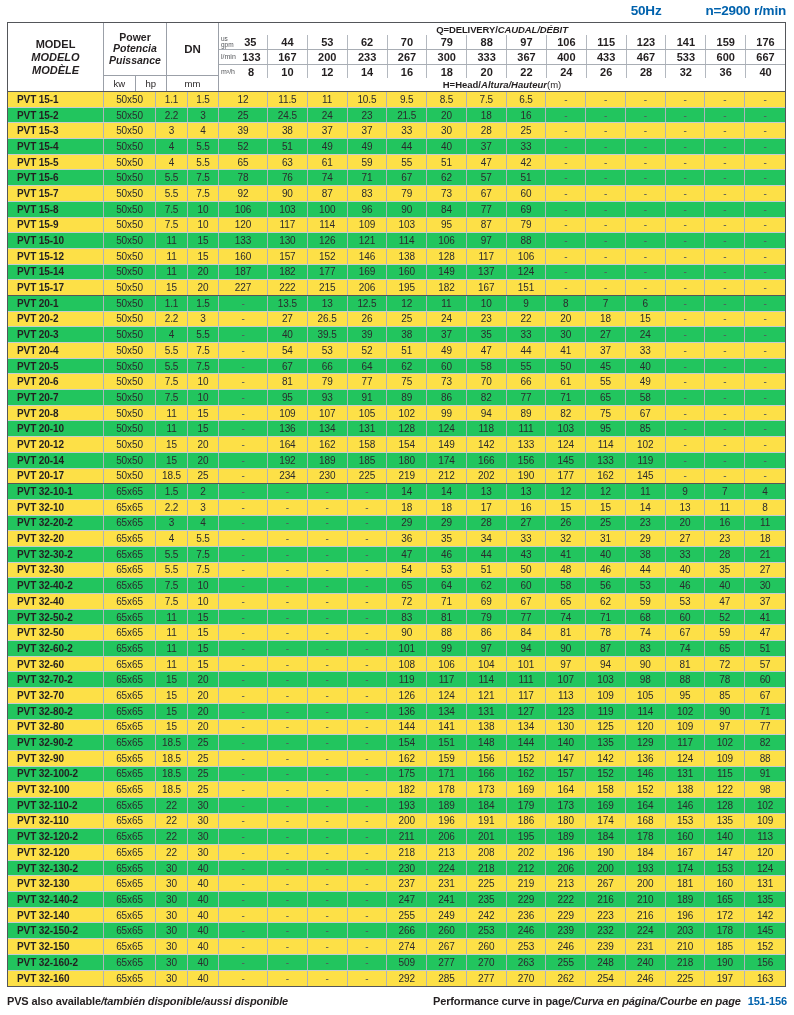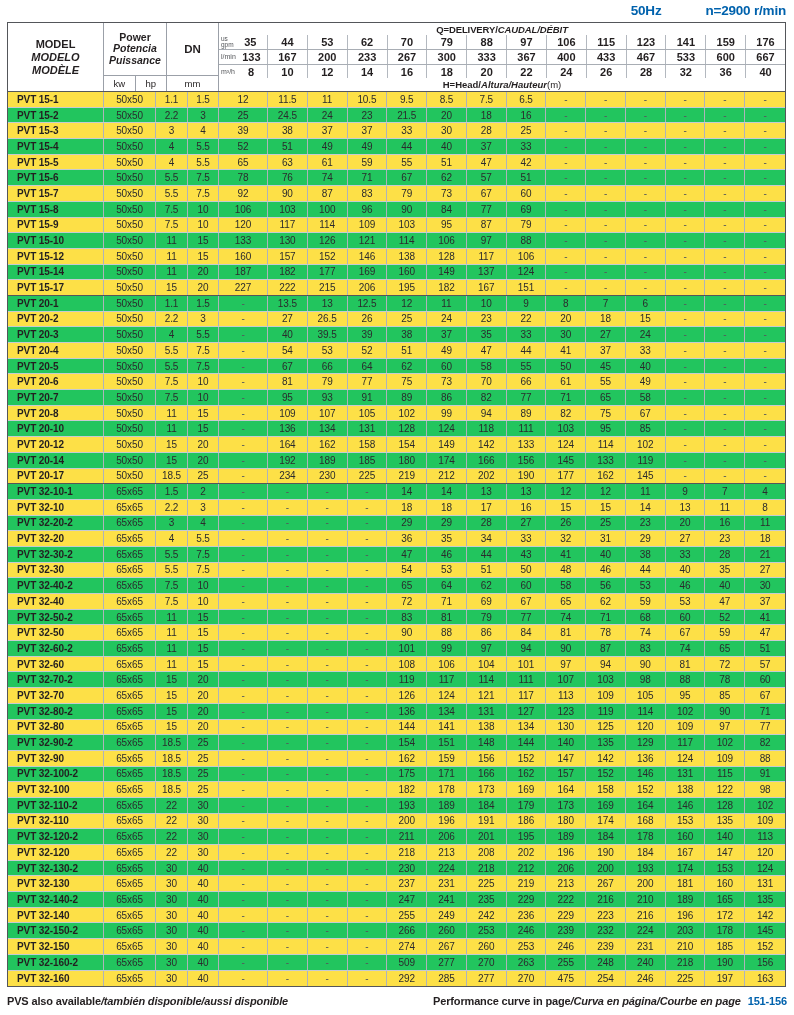--- a/index.html
+++ b/index.html
@@ -1301,21 +1301,21 @@
         <div class="c">30</div>
         <div class="c">40</div>
         <div class="c dash">-</div>
         <div class="c dash">-</div>
         <div class="c dash">-</div>
         <div class="c dash">-</div>
         <div class="c">292</div>
         <div class="c">285</div>
         <div class="c">277</div>
         <div class="c">270</div>
-        <div class="c">475</div>
+        <div class="c">262</div>
         <div class="c">254</div>
         <div class="c">246</div>
         <div class="c">225</div>
         <div class="c">197</div>
         <div class="c">163</div>
       </div>
     </div>
 </div>
 
 <div class="footer">

